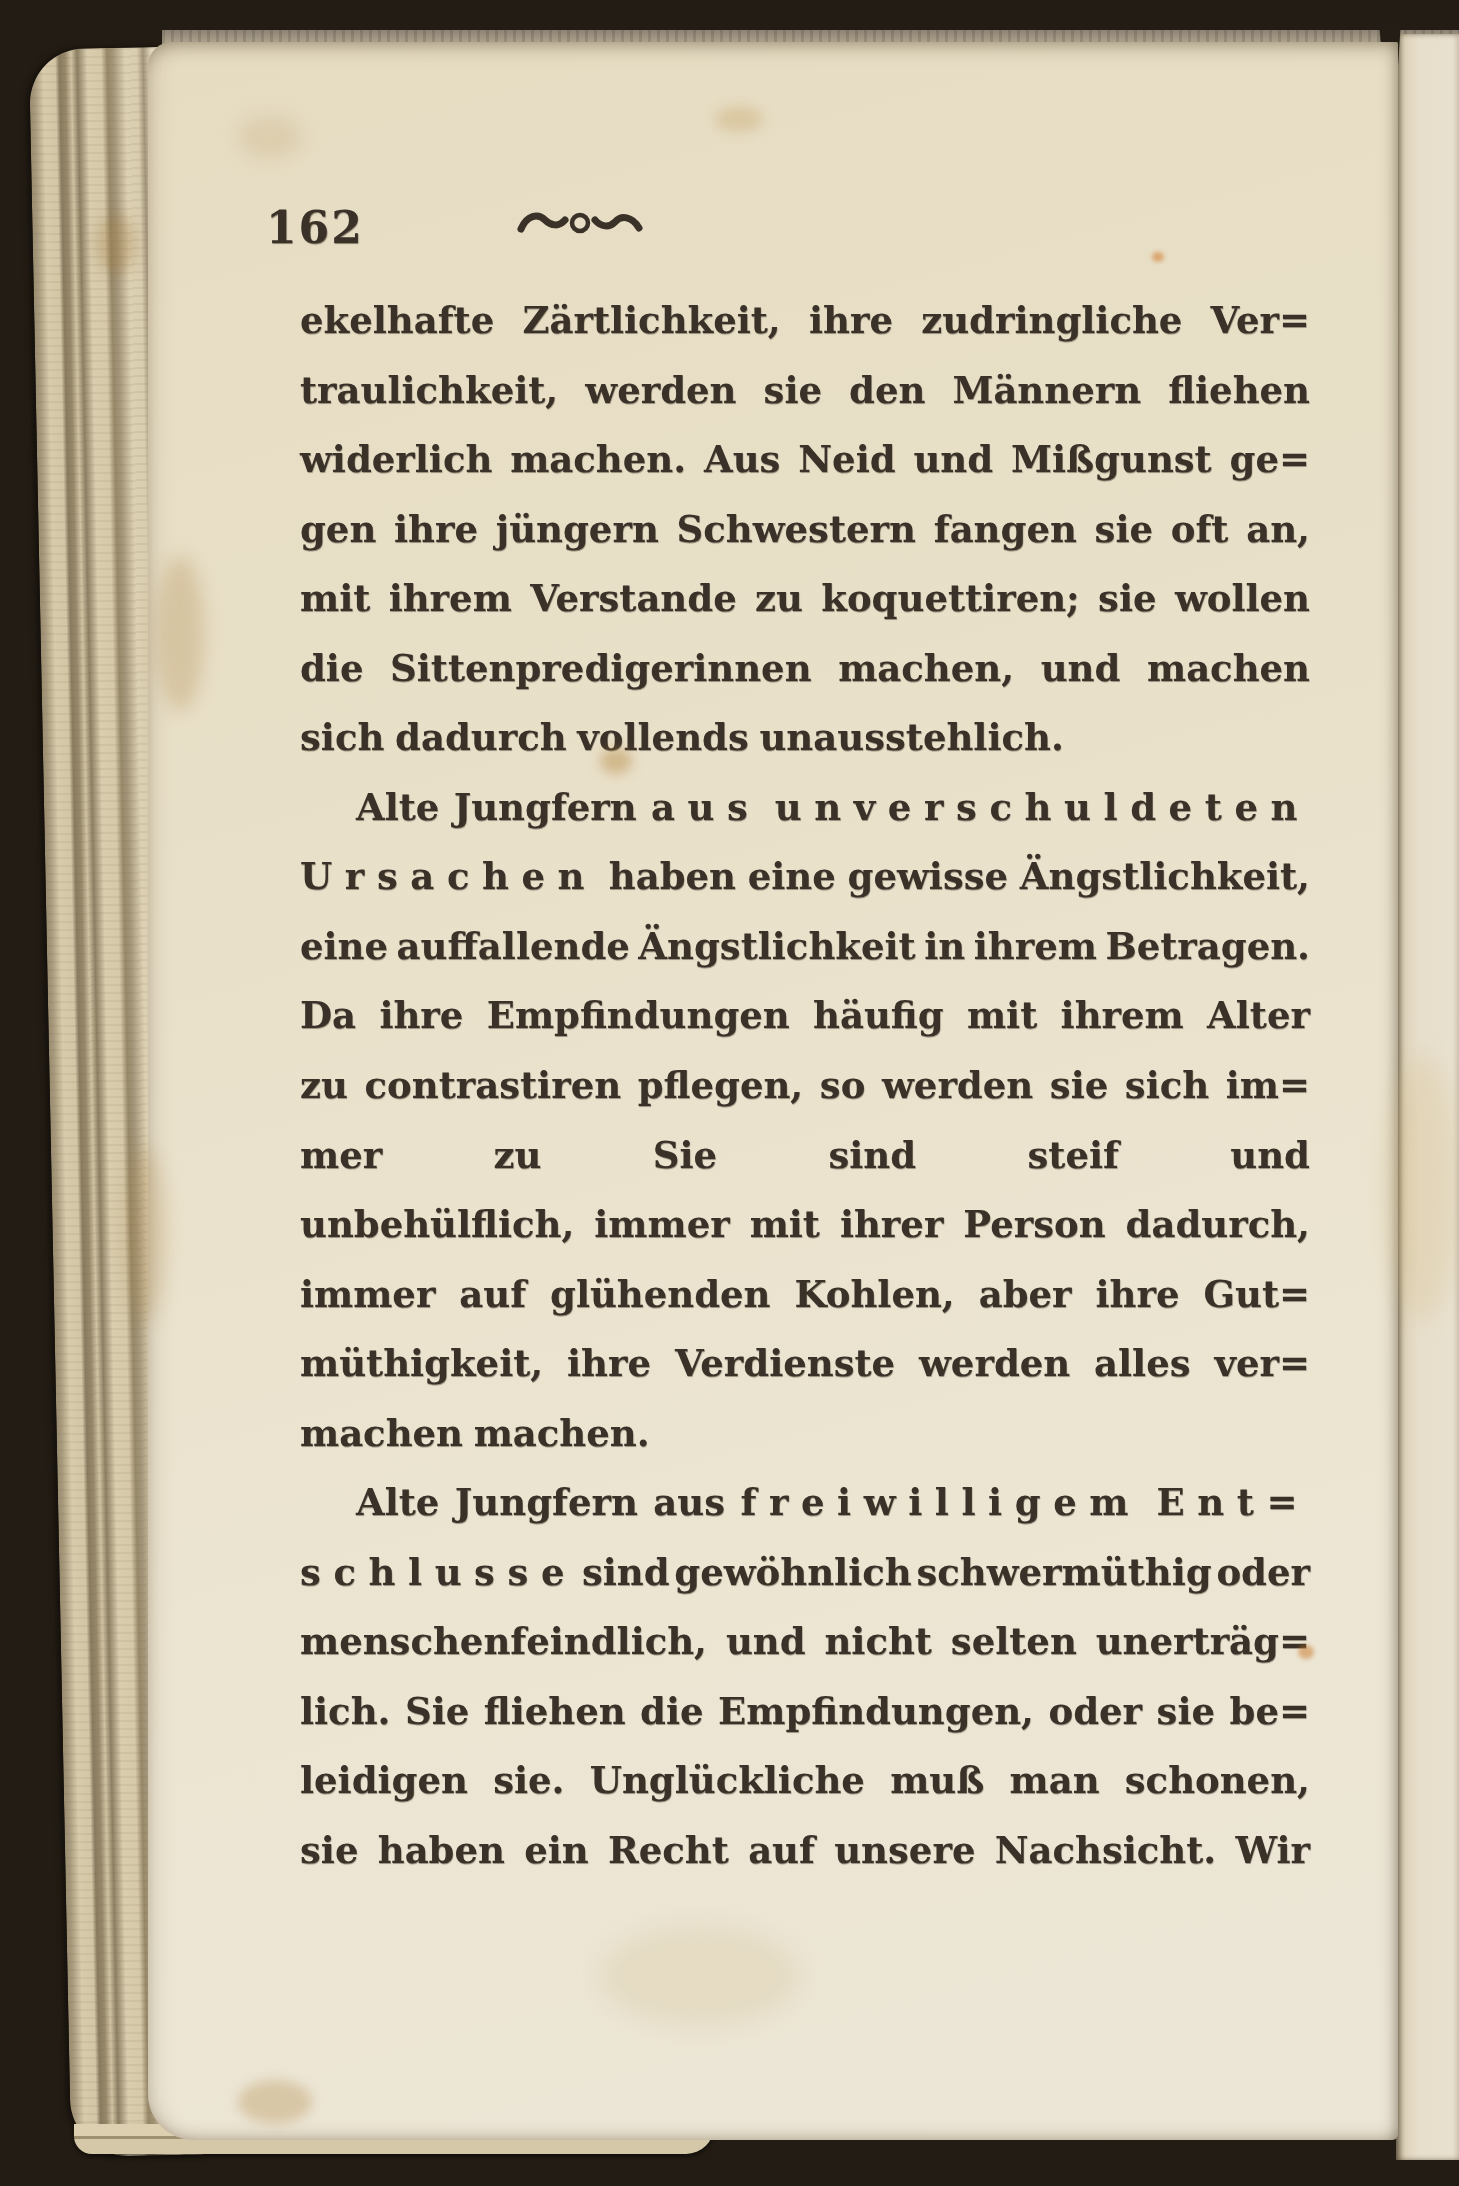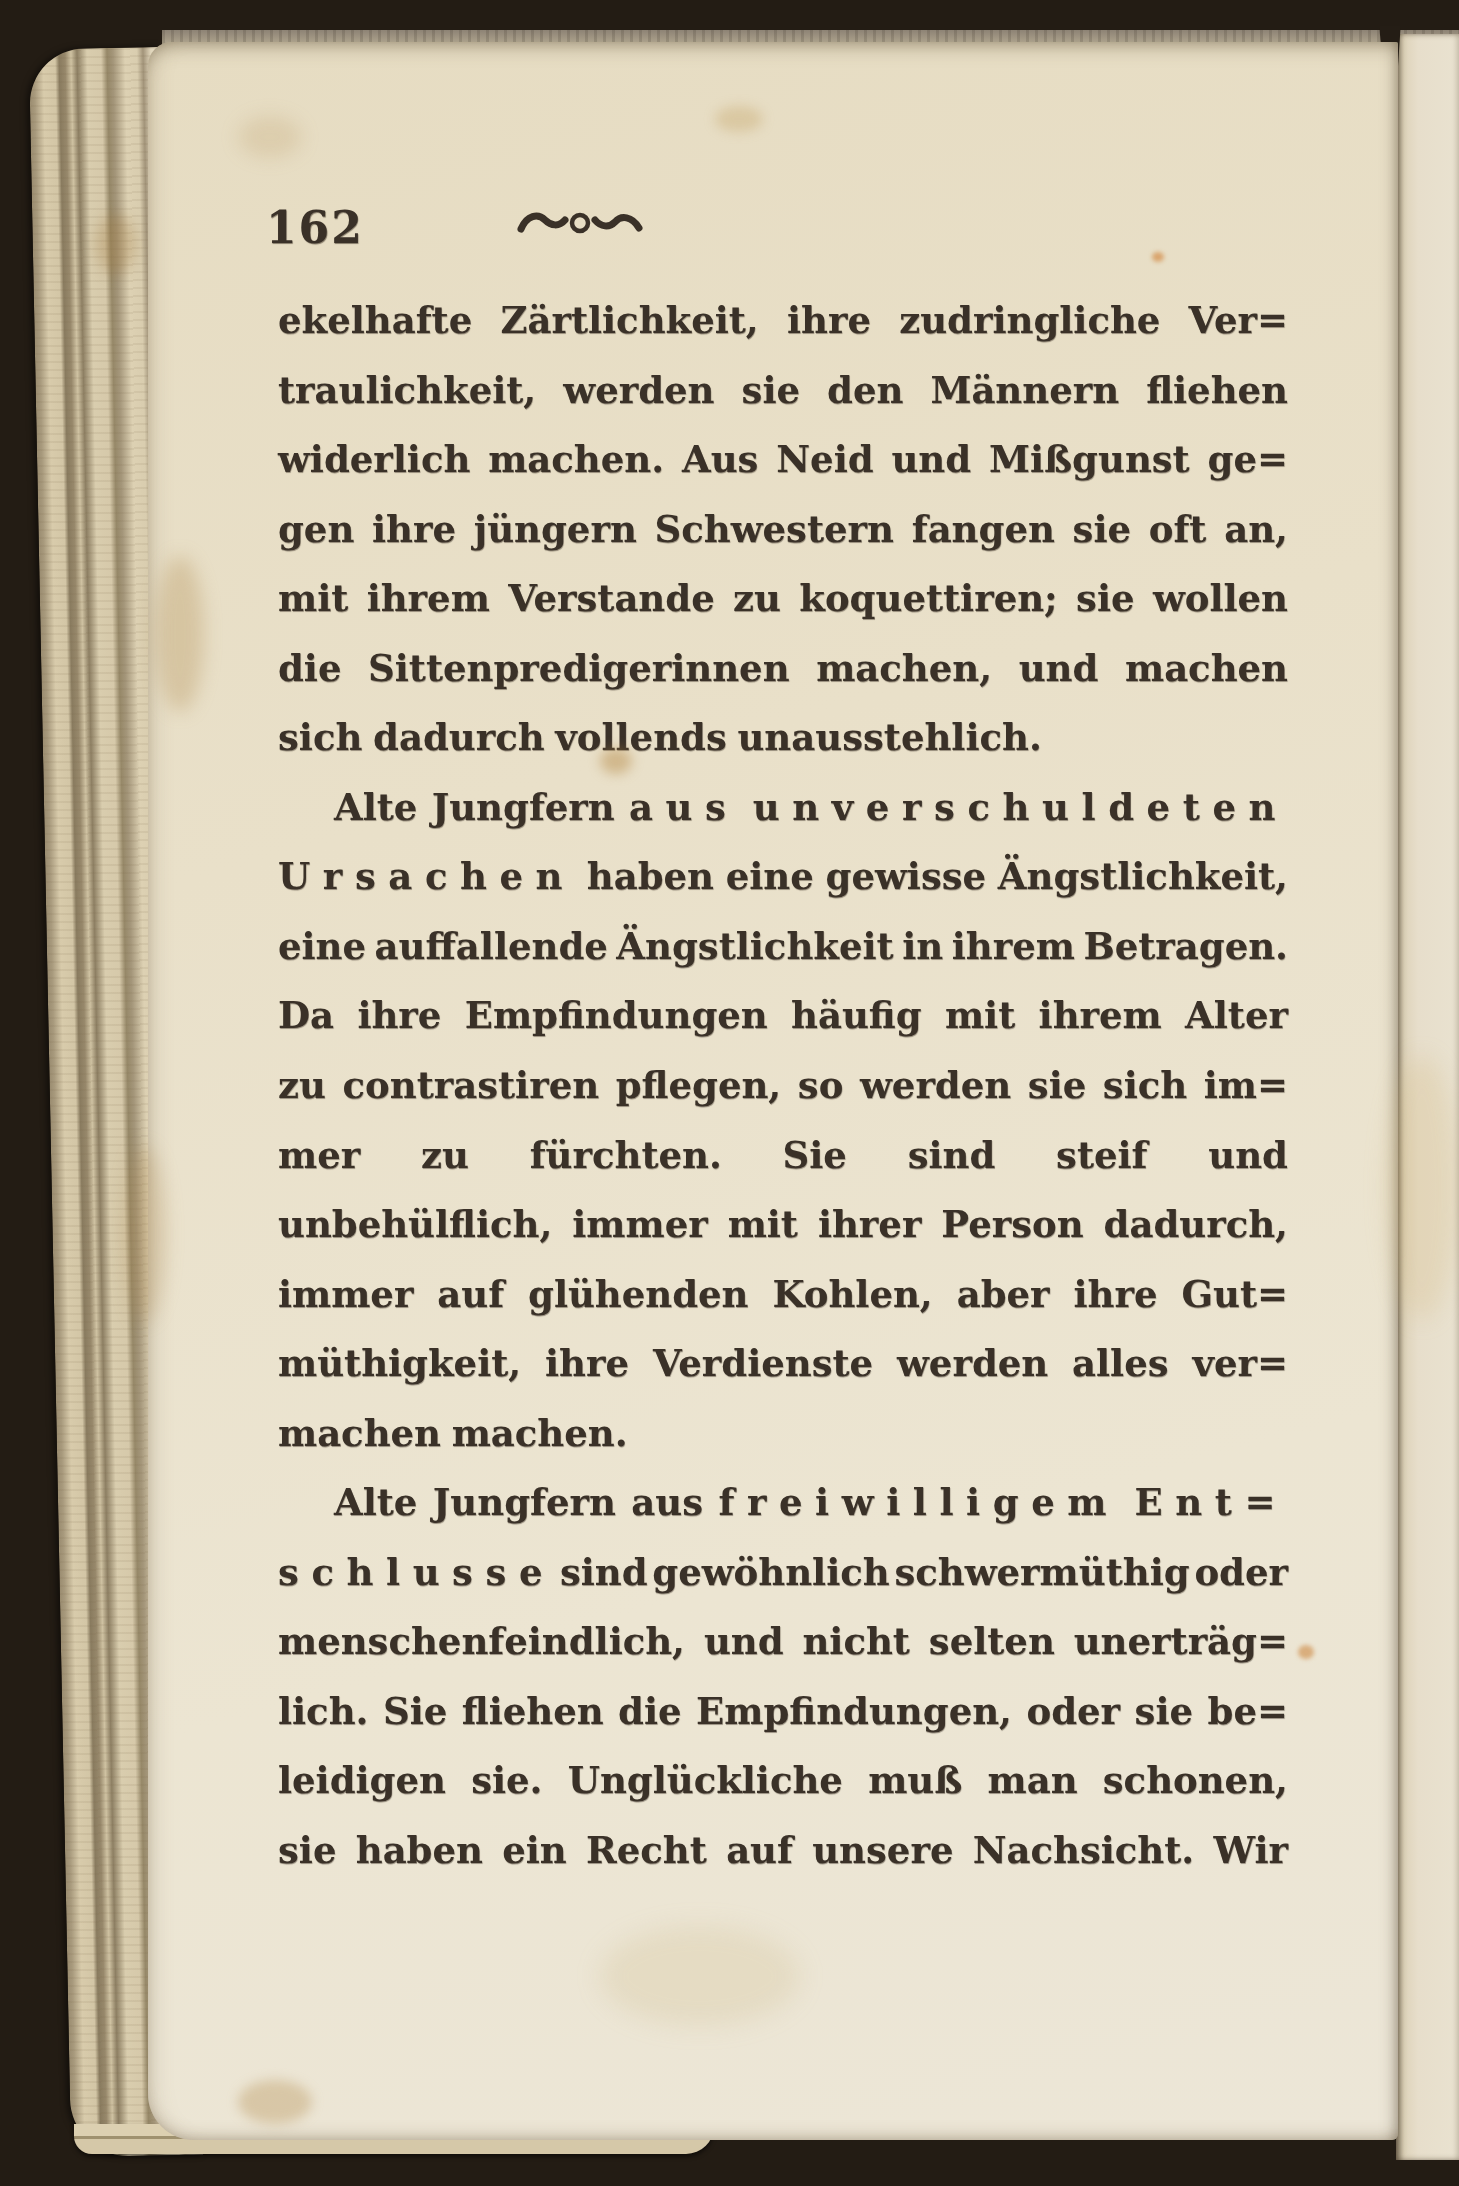--- a/index.html
+++ b/index.html
@@ -72,21 +72,21 @@
 
   .page-number{
     position:absolute;left:118px;top:160px;
     font-size:44px;font-weight:bold;letter-spacing:2px;
     text-shadow:.6px .6px .8px rgba(58,47,35,.55);
   }
   .ornament{position:absolute;left:369px;top:164px;width:126px;height:40px;}
   .ornament svg{display:block;}
 
   .page-text{
-    position:absolute;left:130px;top:244px;width:1010px;
+    position:absolute;left:152px;top:244px;width:1010px;
     font-size:37px;font-weight:bold;
     text-shadow:.5px .5px .7px rgba(58,47,35,.45);
     text-align:right;
   }
   .line{
     width:1010px;height:69.55px;line-height:69.55px;
     display:flex;justify-content:space-between;
     box-sizing:border-box;white-space:nowrap;
   }
   .line.no-just{justify-content:flex-start;gap:.29em;}
@@ -227,21 +227,20 @@
           <span>pflegen,</span>
           <span>so</span>
           <span>werden</span>
           <span>sie</span>
           <span>sich</span>
           <span>im=</span>
         </div>
         <div class="line">
           <span>mer</span>
           <span>zu</span>
-          <span>fürchten.</span>
           <span>Sie</span>
           <span>sind</span>
           <span>steif</span>
           <span>und</span>
         </div>
         <div class="line">
           <span>unbehülflich,</span>
           <span>immer</span>
           <span>mit</span>
           <span>ihrer</span>

